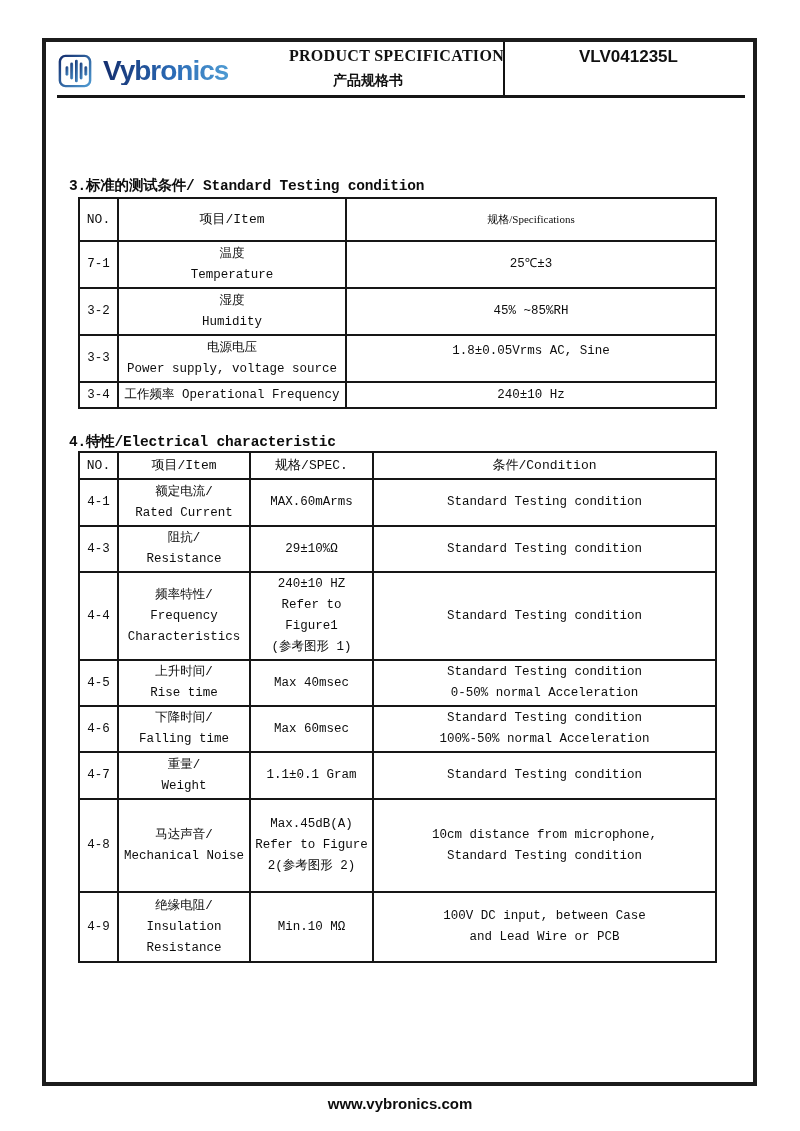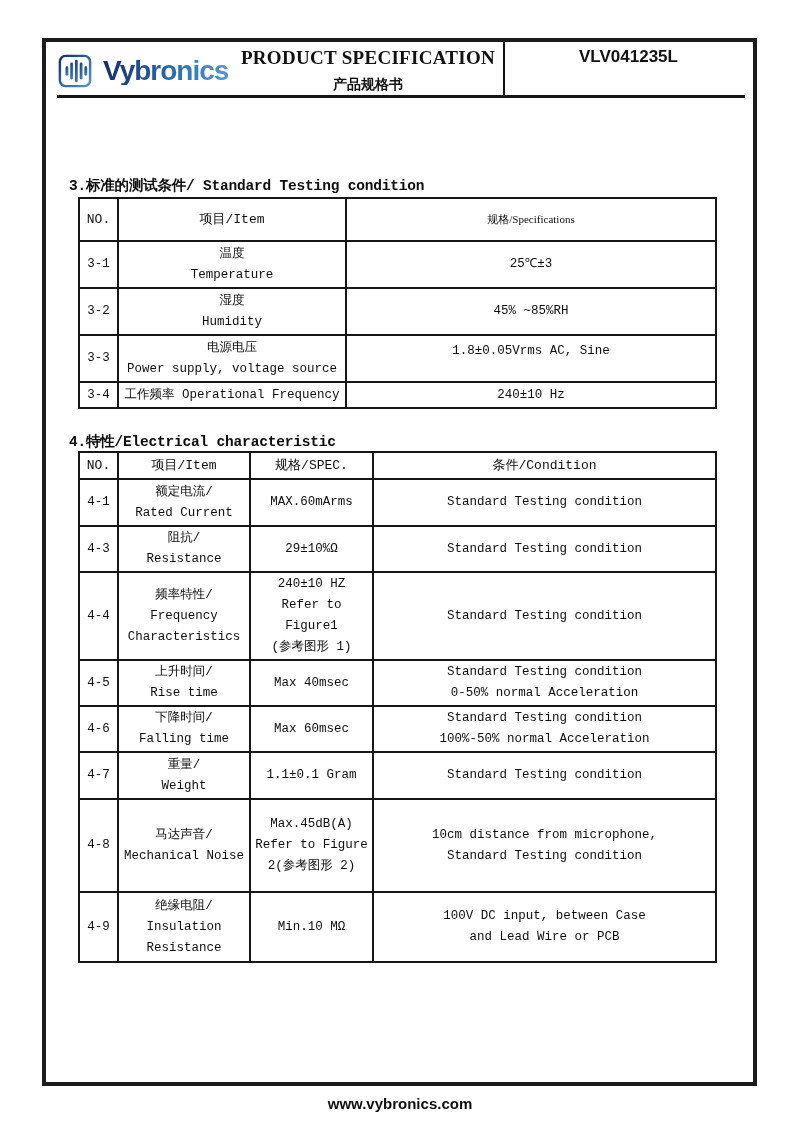--- a/index.html
+++ b/index.html
@@ -21,21 +21,21 @@
   @supports (-webkit-background-clip: text) {
     .logo-text{
       background:linear-gradient(90deg,#142e6e 0%,#2a6ab5 55%,#4e9ad2 100%);
       -webkit-background-clip:text;background-clip:text;color:transparent;
     }
   }
   .hdr-center{
     position:absolute;left:232px;top:47px;width:272px;text-align:center;
     font-family:"Liberation Serif","DejaVu Serif",serif;font-weight:bold;
   }
-  .hdr-center .en{font-size:19px;letter-spacing:.3px;}
+  .hdr-center .en{font-size:16px;letter-spacing:.3px;text-align:right;}
   .hdr-center .cn{font-size:14px;margin-top:7px;}
   .hdr-right{
     position:absolute;left:506px;top:47px;width:245px;text-align:center;
     font-family:Liberation Sans, sans-serif;font-weight:bold;
   }
   .hdr-right .pn{font-size:17px;}
   .hdr-right .pg{font-size:15px;margin-top:6px;}
   .hdr-vline{position:absolute;left:503px;top:42px;width:2px;height:53px;background:#111;}
   .hdr-rule{position:absolute;left:57px;top:95px;width:688px;height:3px;background:#161616;}
   
@@ -111,21 +111,21 @@
       <col style="width:228px">
       <col style="width:370px">
     </colgroup>
   <tbody>
       <tr class="rh43">
     <th>NO.</th>
     <th>项目/Item</th>
     <th class="serifcell">规格/Specifications</th>
   </tr>
   <tr class="rh47">
-    <td>3-1</td>
+    <td>7-1</td>
     <td>温度
 Temperature</td>
     <td>25℃±3</td>
   </tr>
   <tr class="rh47">
     <td>3-2</td>
     <td>湿度
 Humidity</td>
     <td>45% ~85%RH</td>
   </tr>

